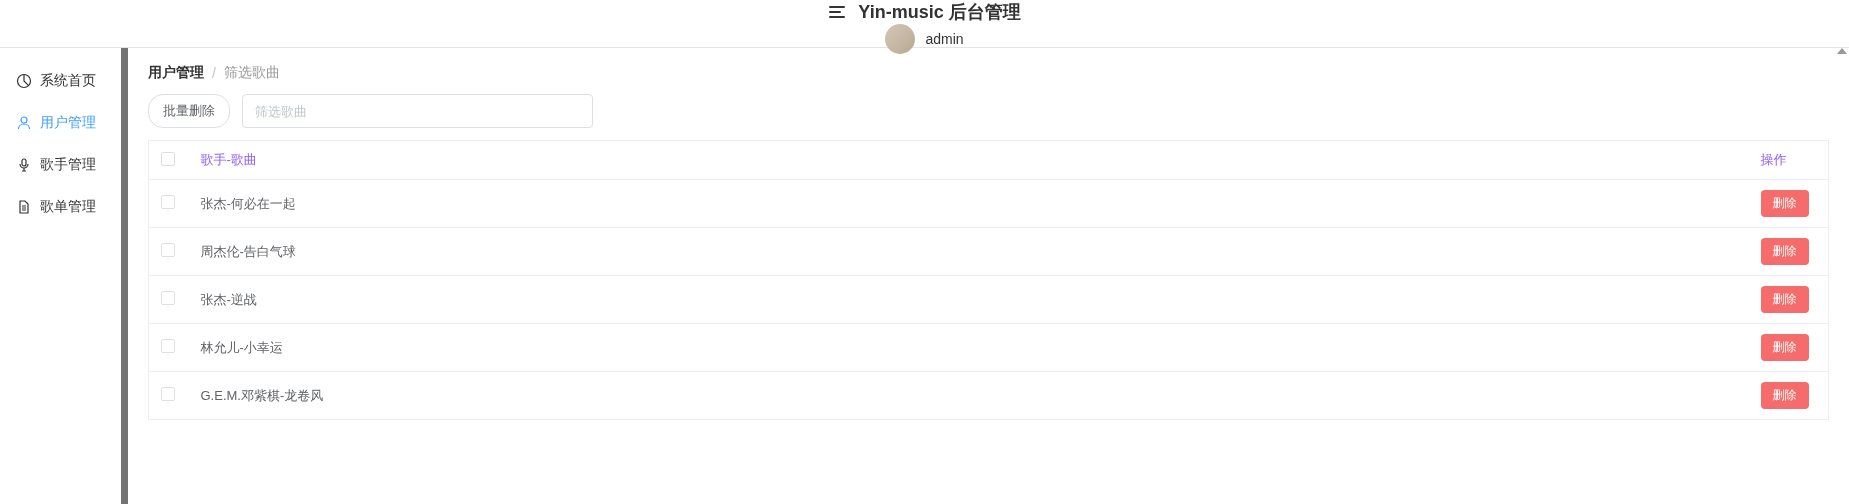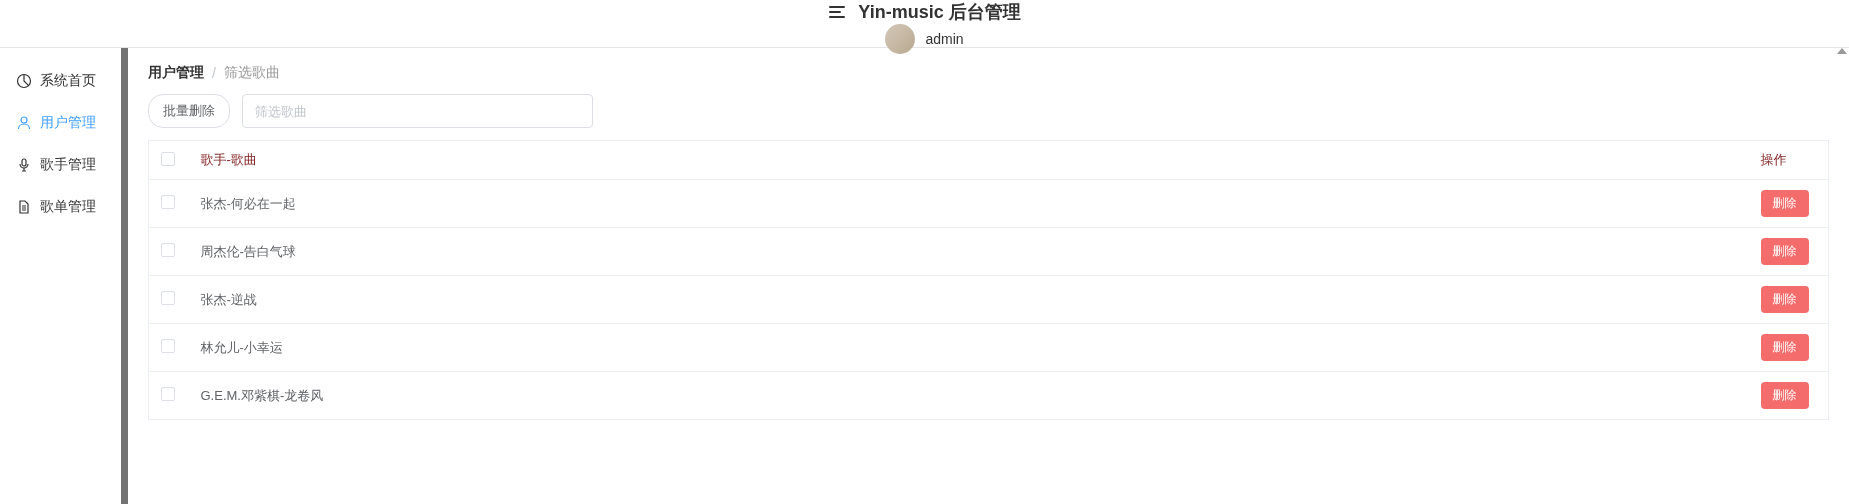--- a/index.html
+++ b/index.html
@@ -25,21 +25,21 @@
     .breadcrumb-sep { color: #c0c4cc; }
     .breadcrumb-sub { color: #999; }
     
     .toolbar { display: flex; gap: 12px; margin-bottom: 12px; }
     .btn { padding: 7px 14px; border: 1px solid #dcdfe6; background: #fff; border-radius: 15px; cursor: pointer; font-size: 13px; color: #606266; }
     .input-filter { padding: 7px 12px; border: 1px solid #dcdfe6; border-radius: 4px; font-size: 13px; width: 351px; outline: none; }
     .input-filter::placeholder { color: #c0c4cc; }
     
     .table { width: 100%; border: 1px solid #ebeef5; border-collapse: collapse; }
     .table th, .table td { padding: 10px 12px; border-bottom: 1px solid #ebeef5; text-align: left; font-weight: normal; font-size: 13px; color: #606266; }
-    .table th { color: #7f1d1d; background: #fff; }
+    .table th { color: #8b5cf6; background: #fff; }
     .th-checkbox, .td-checkbox { width: 40px; text-align: center; }
     .th-action, .td-action { width: 80px; text-align: center; }
     .checkbox { width: 14px; height: 14px; border: 1px solid #dcdfe6; border-radius: 2px; display: inline-block; cursor: pointer; background: #fff; }
     .btn-delete { padding: 5px 12px; background: #f56c6c; color: #fff; border: none; border-radius: 4px; cursor: pointer; font-size: 12px; }
     
     .scroll-indicator { position: fixed; right: 2px; top: 48px; width: 0; height: 0; border-left: 5px solid transparent; border-right: 5px solid transparent; border-bottom: 6px solid #999; }
   </style>
 </head>
 <body>
 

